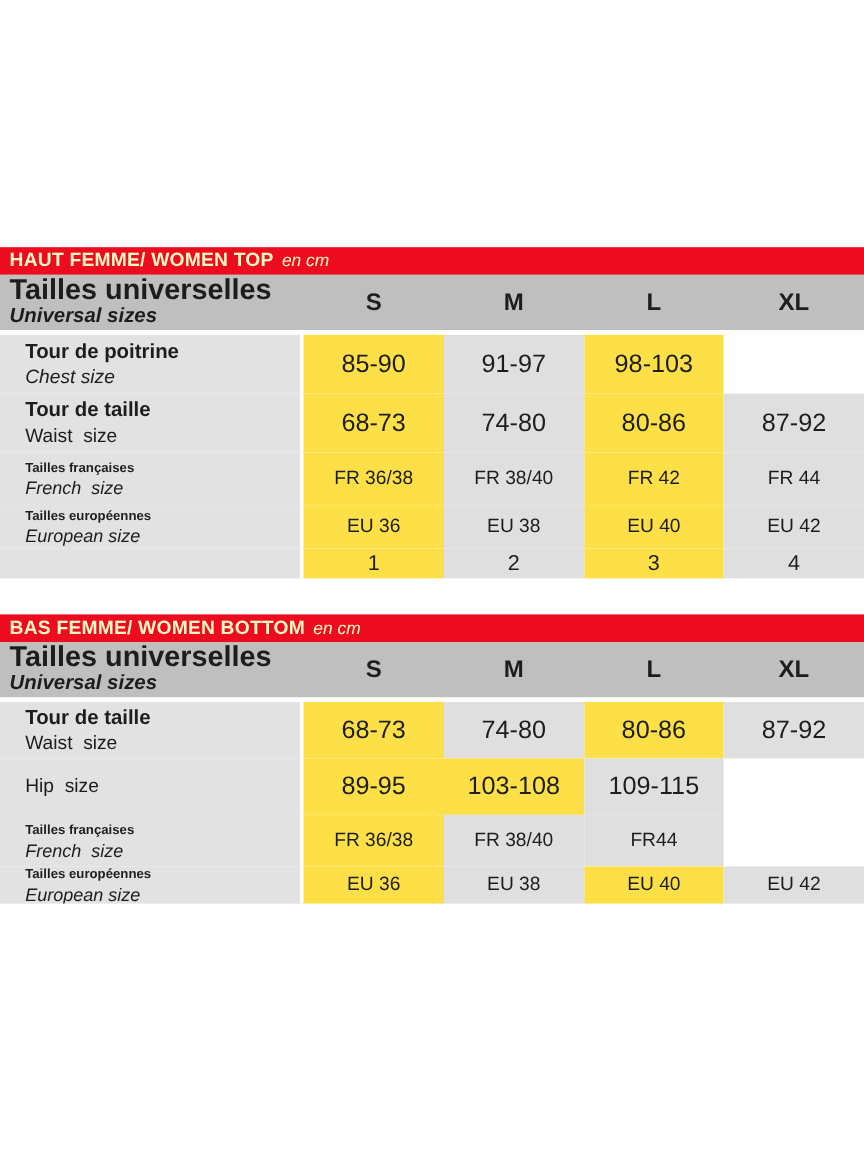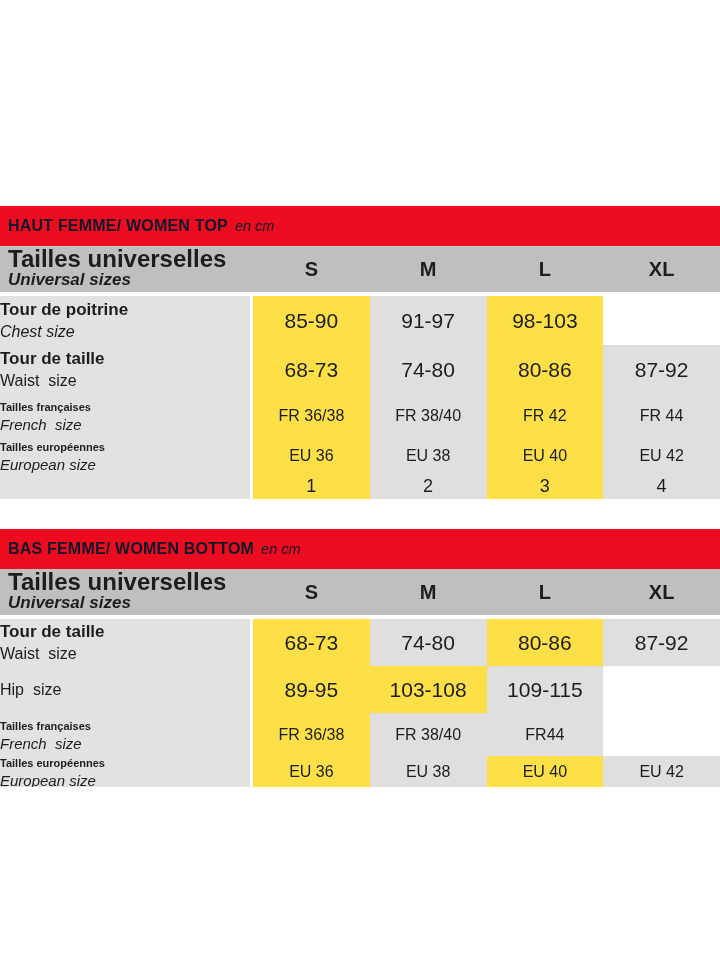--- a/index.html
+++ b/index.html
@@ -15,21 +15,21 @@
     width:720px;height:960px;overflow:hidden;position:relative;
     font-family:"Liberation Sans","DejaVu Sans",sans-serif;
     color:var(--text);
   }
   .size-chart{position:absolute;left:0;top:206px;width:720px;}
   .size-table{width:720px;}
   .size-table + .size-table{margin-top:30px;}
 
   
   .title-bar{
-    height:40px;background:var(--red);color:#0f172a;
+    height:23px;background:var(--red);color:#fef9c3;
     display:flex;align-items:center;padding-left:8px;
     white-space:nowrap;
   }
   .title-bold{font-weight:bold;font-size:16px;letter-spacing:.2px;}
   .title-unit{font-style:italic;font-size:14.5px;margin-left:7px;}
 
   
   .grid{display:grid;grid-template-columns:253px 1fr 1fr 1fr 1fr;}
 
   
@@ -46,21 +46,21 @@
   }
 
   
   .tbody{margin-top:4px;}
   .row{width:100%;}
   .cell{display:flex;align-items:center;justify-content:center;}
   .lab{
     background:var(--label-gray);
     border-right:3px solid #fff;
     display:flex;flex-direction:column;justify-content:center;
-    align-items:flex-start;padding-left:0;overflow:hidden;
+    align-items:flex-start;padding-left:21px;overflow:hidden;
   }
   .c-odd{background:#fde047;}
   .c-even{background:var(--cell-gray);}
 
   .lab-main{font-weight:bold;}
   .lab-sub{white-space:pre;}
   .lab-sub.it{font-style:italic;}
 
   
   .row--measure .lab-main{font-size:17px;line-height:22px;}

